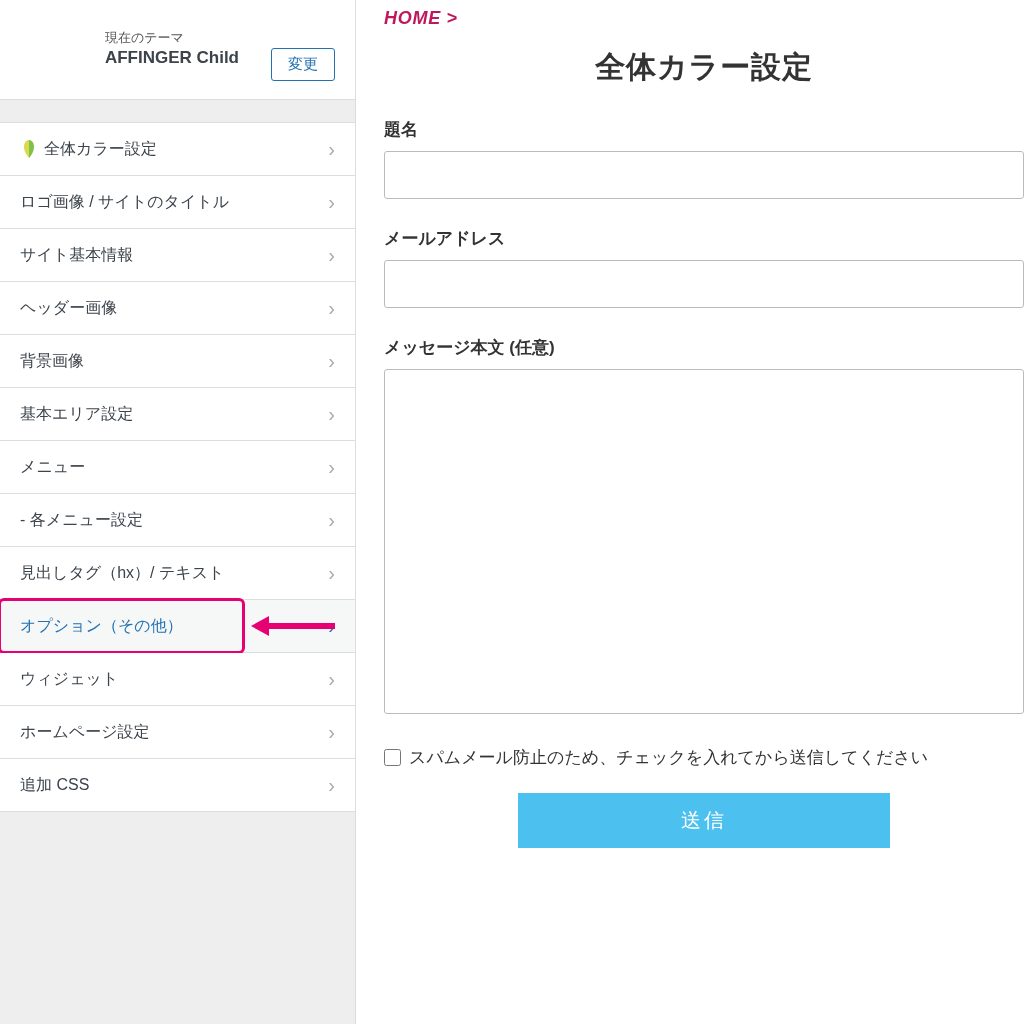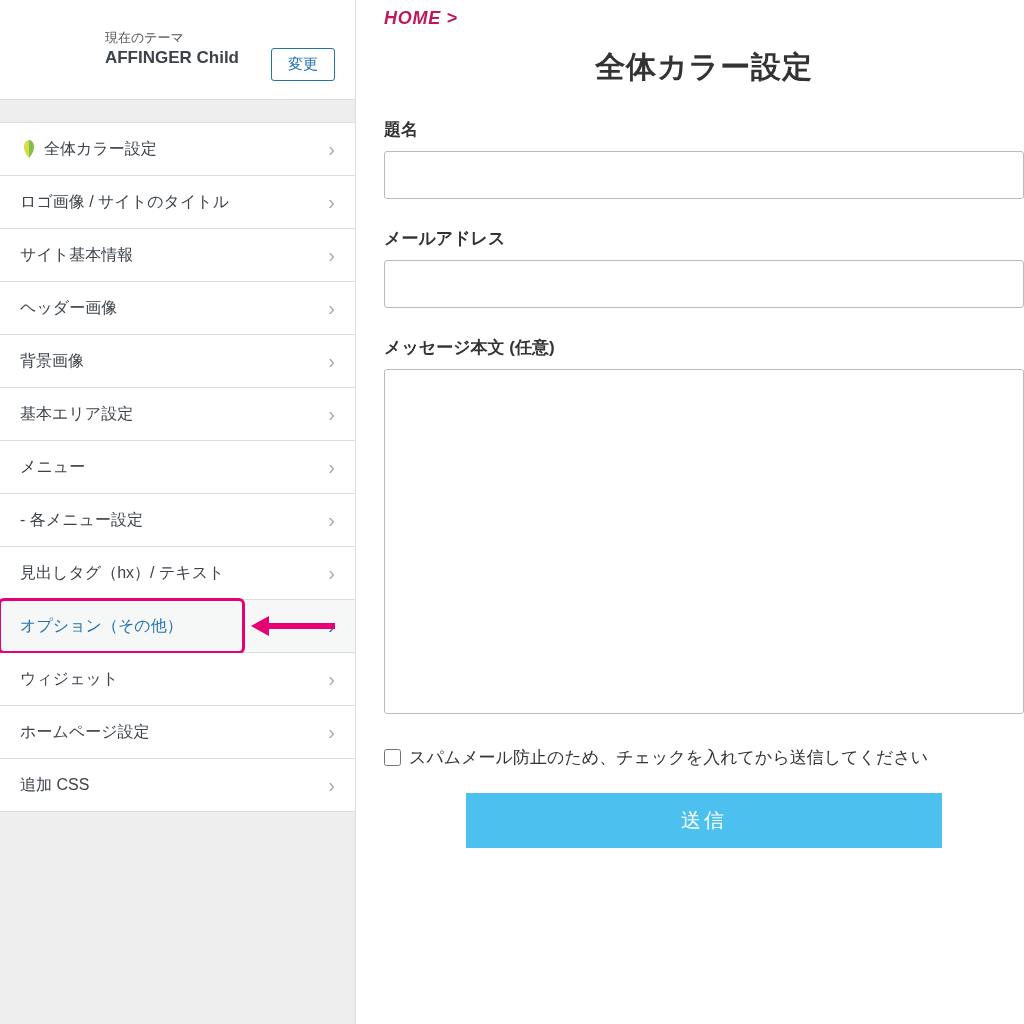--- a/index.html
+++ b/index.html
@@ -111,21 +111,21 @@
   padding: 12px 14px;
   background: #fff;
 }
 .form-input { height: 48px; }
 .form-textarea { height: 345px; resize: none; }
 .check-row { display: flex; align-items: center; gap: 8px; font-size: 17px; color: #333; margin: 14px 0 24px; }
 .check-row input { width: 17px; height: 17px; }
 .submit-btn {
   display: block;
   margin: 0 auto;
-  width: 476px;
+  width: 372px;
   max-width: 100%;
   background: #4cc0ee;
   color: #fff;
   font-size: 20px;
   font-weight: 500;
   border: none;
   padding: 14px 0;
   cursor: pointer;
   letter-spacing: .15em;
 }

